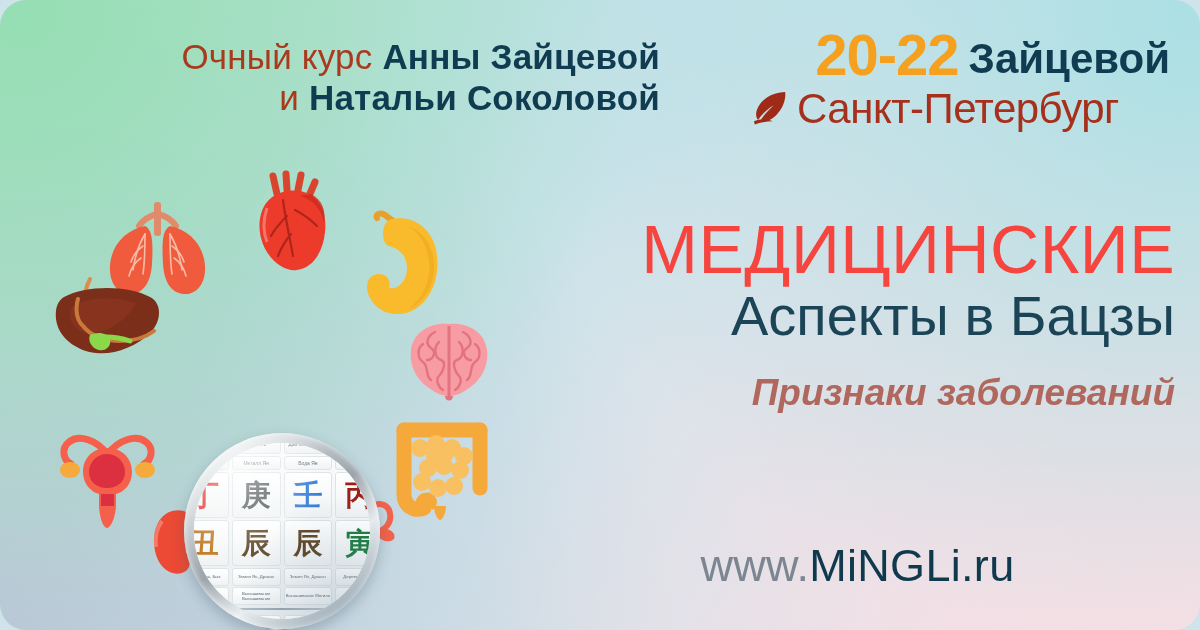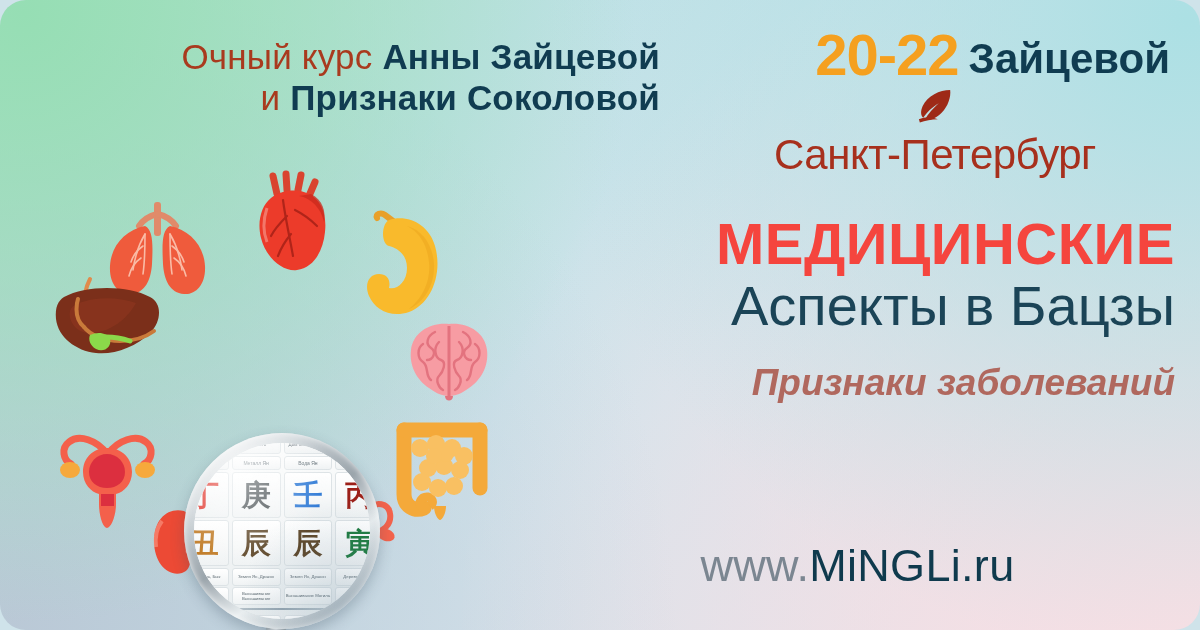--- a/index.html
+++ b/index.html
@@ -32,29 +32,29 @@
     position:absolute;left:700px;top:26px;width:470px;text-align:right;
   }
   .dateline{white-space:nowrap;line-height:1;}
   .d-num{
     font-size:58px;font-weight:700;color:#f5a01f;letter-spacing:-1px;
     vertical-align:-2px;
   }
   .d-mon{font-size:42px;font-weight:700;color:#103c51;margin-left:10px;}
   .cityline{
     margin-top:4px;white-space:nowrap;line-height:1;
-    display:flex;align-items:center;justify-content:center;gap:8px;flex-direction:column;
+    display:flex;align-items:center;justify-content:center;gap:8px;
   }
   .city{font-size:42px;font-weight:400;color:#a7301d;letter-spacing:-.5px;}
   .leaf{width:38px;height:36px;flex:0 0 auto;margin-bottom:2px;}
 
   
   .rblock{position:absolute;left:540px;top:215px;width:635px;text-align:right;}
   .h1{
-    font-size:58px;font-weight:700;color:#f5453e;letter-spacing:.5px;
+    font-size:68px;font-weight:400;color:#f5453e;letter-spacing:.5px;
     line-height:1;white-space:nowrap;
   }
   .h2{
     font-size:56px;font-weight:400;color:#1b4457;letter-spacing:0;
     line-height:1.05;margin-top:4px;white-space:nowrap;
   }
   .h3{
     font-style:italic;font-size:37px;font-weight:700;color:#b0685e;
     line-height:1.12;margin-top:26px;letter-spacing:0;
   }
@@ -136,21 +136,21 @@
 
 <div id="poster">
 
   <div class="hdr-left">
     <span class="ln">
       <span class="t-red">Очный курс</span>
       <span class="t-teal">Анны Зайцевой</span>
     </span>
     <span class="ln">
       <span class="t-red">и</span>
-      <span class="t-teal">Признаки Соколовой</span>
+      <span class="t-teal">Натальи Соколовой</span>
     </span>
   </div>
 
   <div class="hdr-right">
     <div class="dateline">
       <span class="d-num">20-22</span><span class="d-mon">Зайцевой</span>
     </div>
     <div class="cityline">
       <span class="leaf">
         <svg viewBox="0 0 40 38" width="38" height="36" aria-hidden="true">

